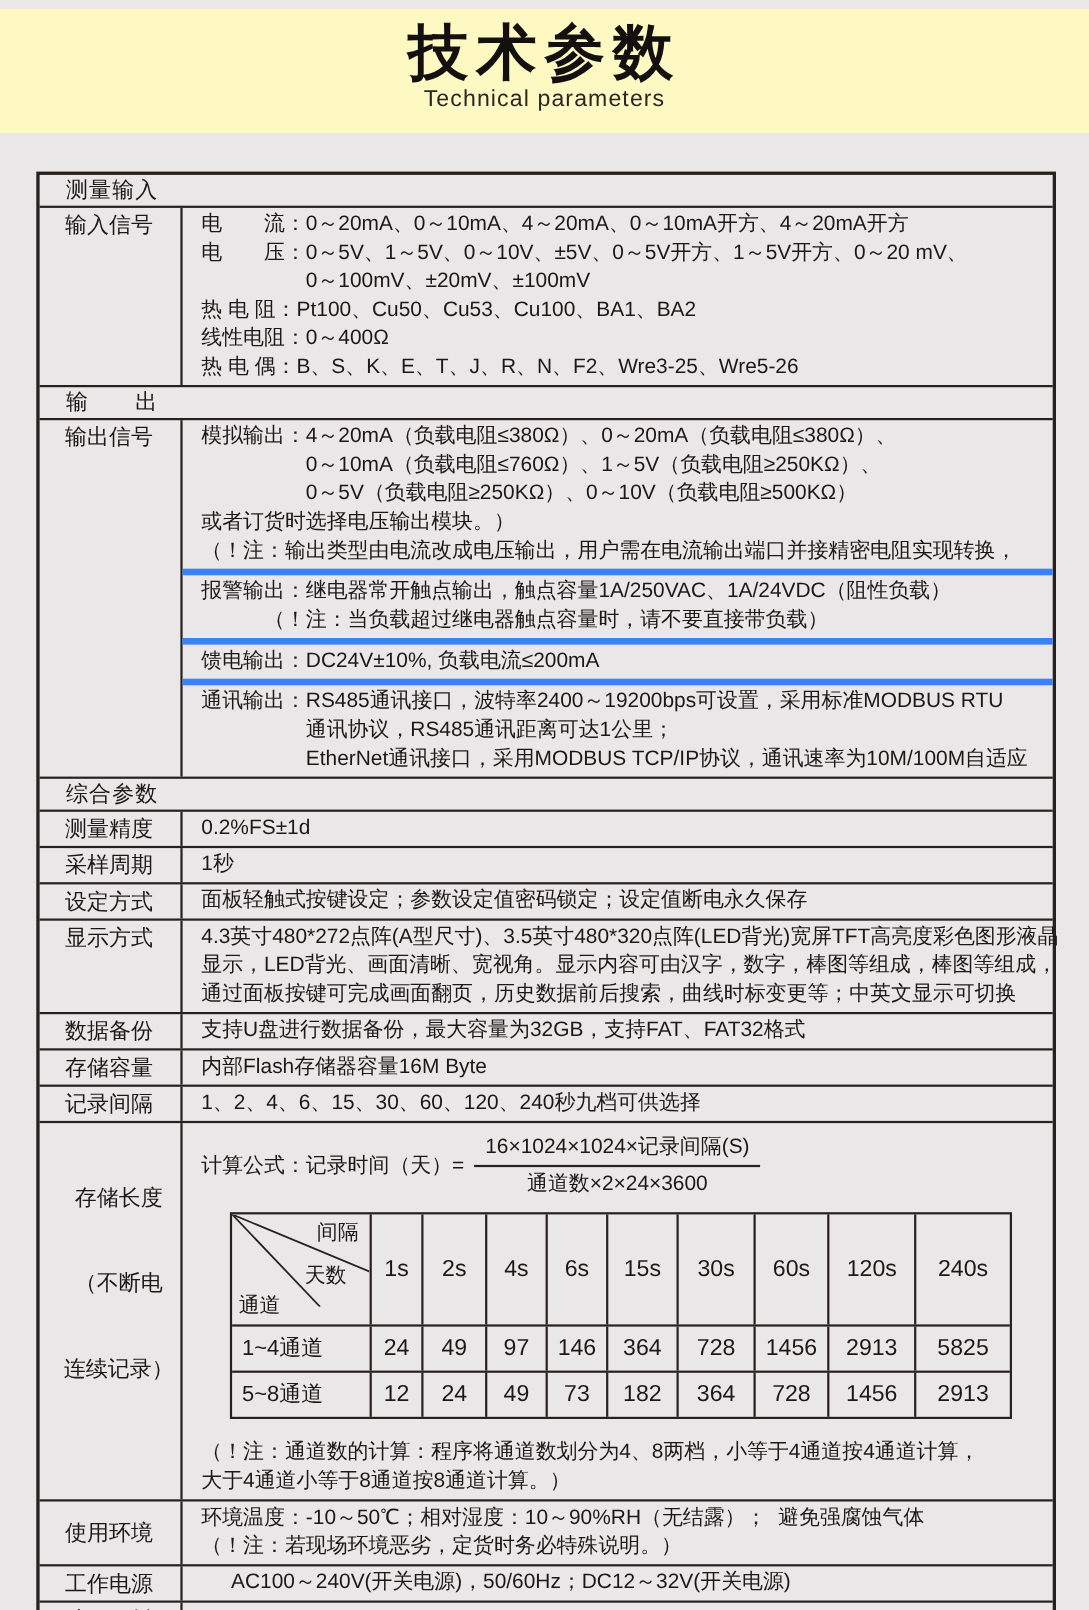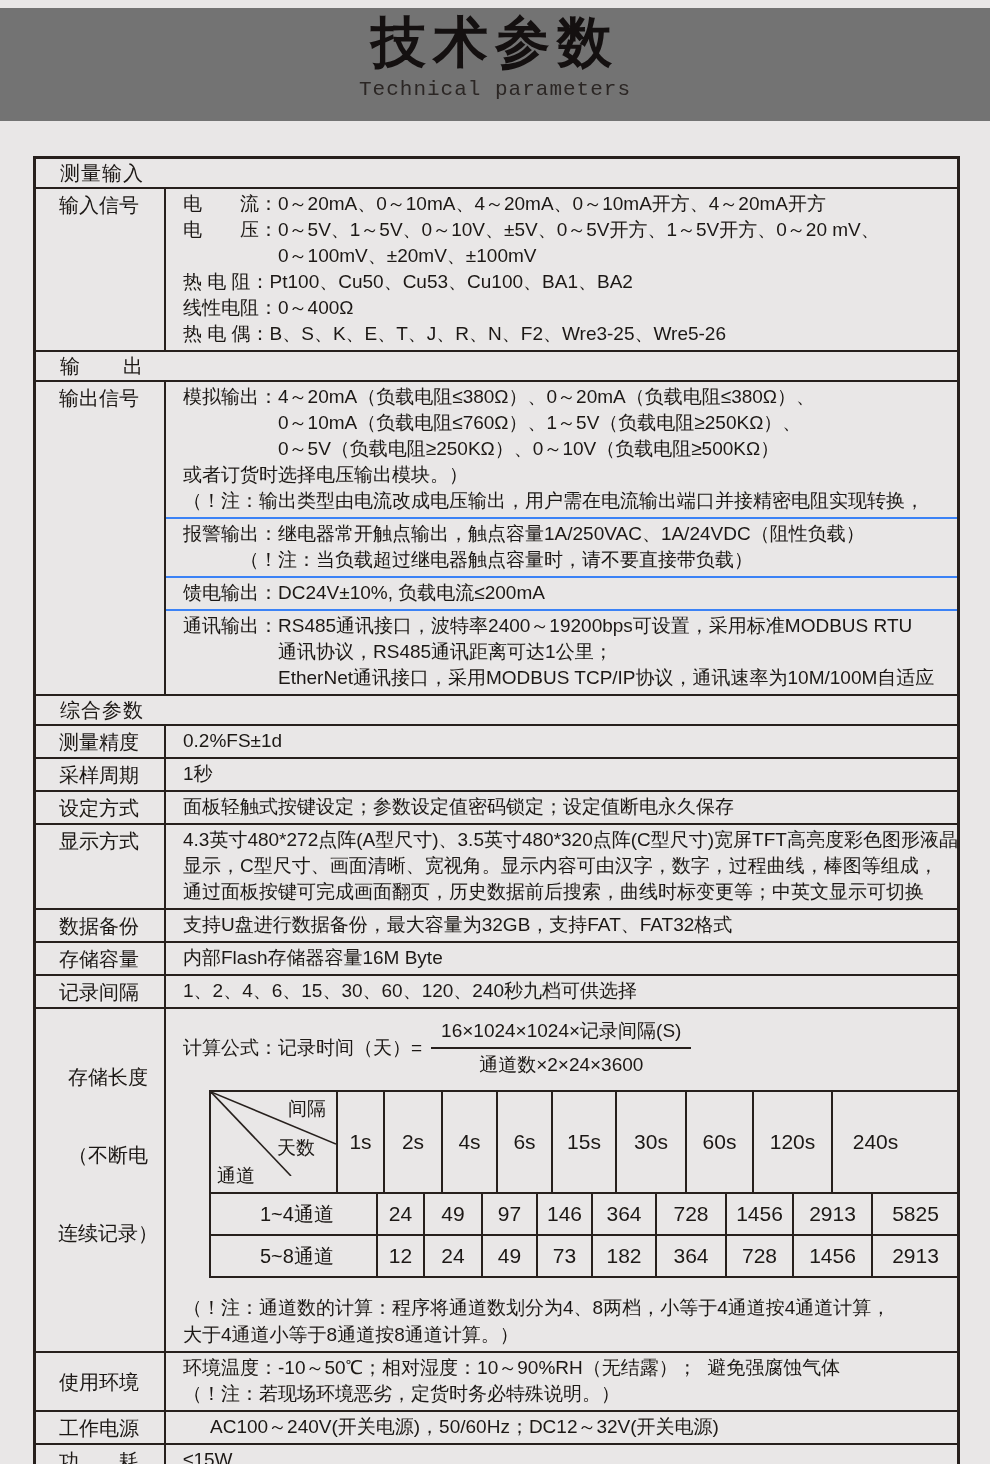--- a/index.html
+++ b/index.html
@@ -5,22 +5,22 @@
   html,body{margin:0;padding:0;}
   body{
     width:990px;height:1464px;
     background:#e9e7e7;
     font-family:"Liberation Sans", sans-serif;
     color:#1c1815;
     overflow:hidden;
   }
   
   .banner{
-    margin-top:8px;height:113px;background:#737373;
-    text-align:center;overflow:hidden;font-family:Liberation Mono, monospace;
+    margin-top:8px;height:113px;background:#fef9c3;
+    text-align:center;overflow:hidden;
   }
   .banner .title{
     font-size:55px;font-weight:900;letter-spacing:7px;
     margin-top:8px;line-height:62px;color:#141010;
   }
   .banner .subtitle{
     font-size:21px;letter-spacing:1px;color:#2b2624;line-height:24px;
   }
   
   .spec{
@@ -38,21 +38,21 @@
     width:130px;flex:none;border-right:2px solid #27201d;
     box-sizing:border-box;padding:3px 0 0 23px;font-size:20px;line-height:26px;
     white-space:pre;
   }
   .lbl.vc{display:flex;align-items:center;padding-top:0;}
   .lbl.multi{padding-left:16px;text-align:center;}
   .cnt{flex:1;padding:2px 0 3px 17px;font-size:19px;line-height:26px;}
   .cnt .ln{white-space:pre;}
   
   .cnt0{flex:1;padding:0;}
-  .blk{padding:2px 0 3px 17px;border-top:2px solid #3b82f6;font-size:19px;line-height:26px;}
+  .blk{padding:2px 0 3px 17px;border-top:6px solid #3b82f6;font-size:19px;line-height:26px;}
   .blk:first-child{border-top:none;}
   
   .storage .ln1{white-space:pre;margin-top:3px;}
   .formula{display:flex;align-items:center;margin:7px 0 2px;white-space:pre;}
   .frac{display:inline-flex;flex-direction:column;text-align:center;margin-left:9px;}
   .frac .num{padding:0 10px 3px;}
   .frac .den{border-top:2px solid #27201d;padding:3px 10px 0;}
   
   .itbl{margin:12px 0 0 26px;border:2.5px solid #27201d;width:max-content;}
   .itr{display:flex;border-top:2px solid #27201d;}
@@ -68,21 +68,21 @@
   .itr > :nth-child(3){width:58px;}
   .itr > :nth-child(4){width:55px;}
   .itr > :nth-child(5){width:55px;}
   .itr > :nth-child(6){width:64px;}
   .itr > :nth-child(7){width:70px;}
   .itr > :nth-child(8){width:67px;}
   .itr > :nth-child(9){width:79px;}
   .itr > :nth-child(10){width:87px;}
   .ithead > div{height:100px;}
   .itdata > div{height:40px;}
-  .itdata > div:first-child{justify-content:flex-start;padding-left:9px;font-size:20px;margin-left:40px;}
+  .itdata > div:first-child{justify-content:flex-start;padding-left:9px;font-size:20px;}
   .corner{position:relative;overflow:hidden;}
   .corner svg{position:absolute;left:0;top:0;}
   .corner .c-interval{position:absolute;top:4px;right:10px;font-size:19px;}
   .corner .c-days{position:absolute;top:43px;right:21px;font-size:19px;}
   .corner .c-channel{position:absolute;bottom:3px;left:6px;font-size:19px;}
   .notes{margin-top:16px;}
   .notes .ln{white-space:pre;line-height:27px;}
 </style>
 </head>
 <body>
@@ -154,22 +154,22 @@
   </div>
 
   <div class="row">
     <div class="lbl">设定方式</div>
     <div class="cnt">面板轻触式按键设定；参数设定值密码锁定；设定值断电永久保存</div>
   </div>
 
   <div class="row">
     <div class="lbl">显示方式</div>
     <div class="cnt">
-      <div class="ln">4.3英寸480*272点阵(A型尺寸)、3.5英寸480*320点阵(C型尺寸)宽屏TFT高亮度彩色图形液晶</div>
-      <div class="ln">显示，C型尺寸、画面清晰、宽视角。显示内容可由汉字，数字，过程曲线，棒图等组成，</div>
+      <div class="ln">4.3英寸480*272点阵(A型尺寸)、3.5英寸480*320点阵(LED背光)宽屏TFT高亮度彩色图形液晶</div>
+      <div class="ln">显示，LED背光、画面清晰、宽视角。显示内容可由汉字，数字，棒图等组成，棒图等组成，</div>
       <div class="ln">通过面板按键可完成画面翻页，历史数据前后搜索，曲线时标变更等；中英文显示可切换</div>
     </div>
   </div>
 
   <div class="row">
     <div class="lbl">数据备份</div>
     <div class="cnt">支持U盘进行数据备份，最大容量为32GB，支持FAT、FAT32格式</div>
   </div>
 
   <div class="row">

